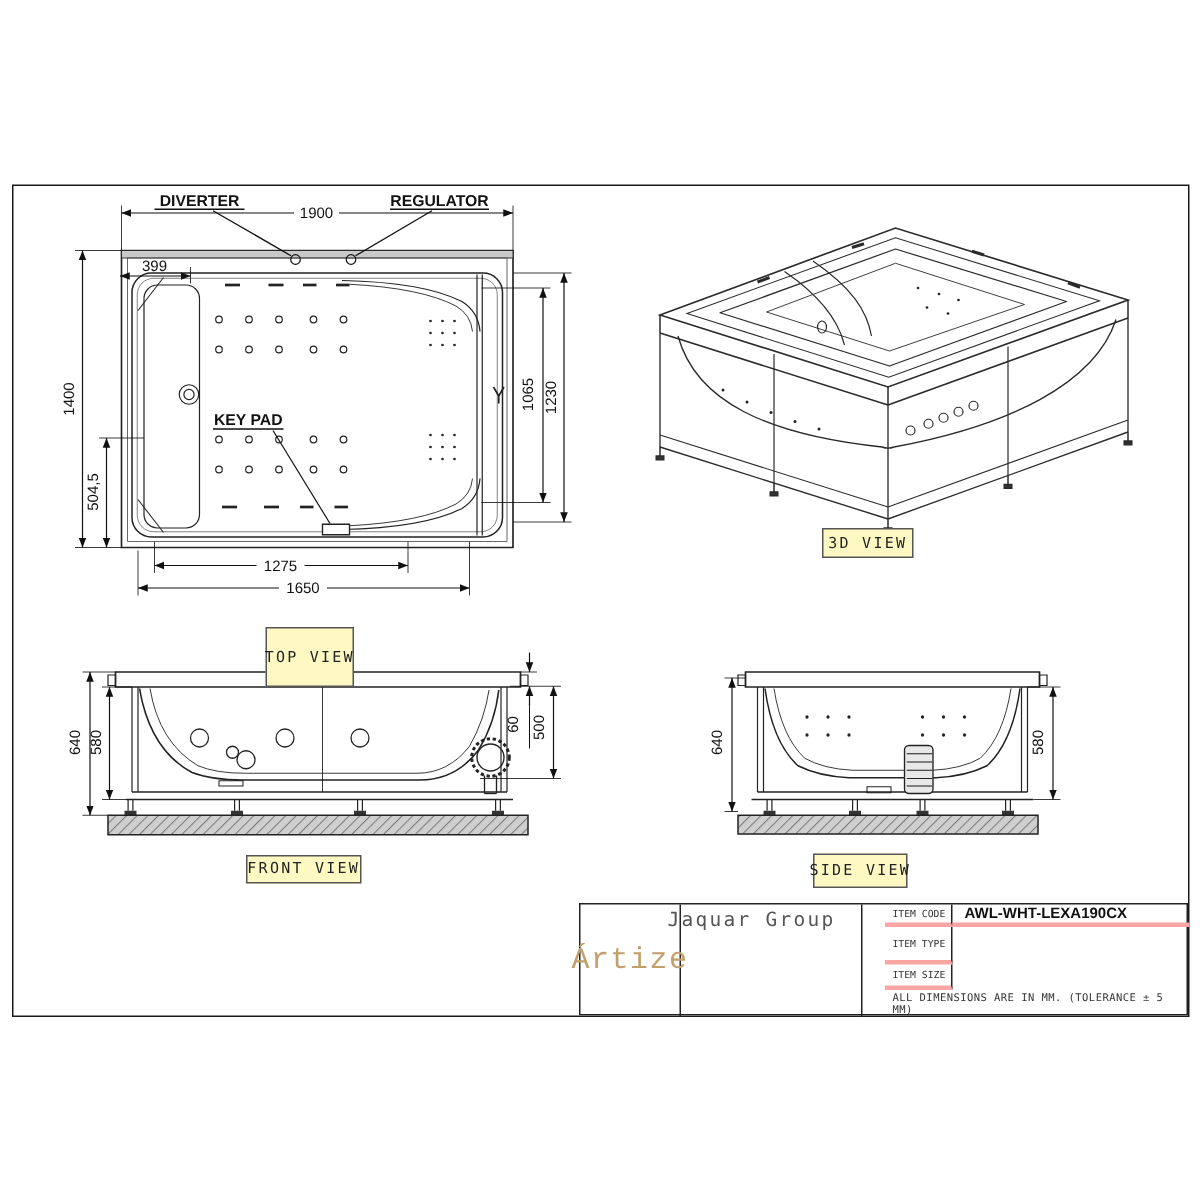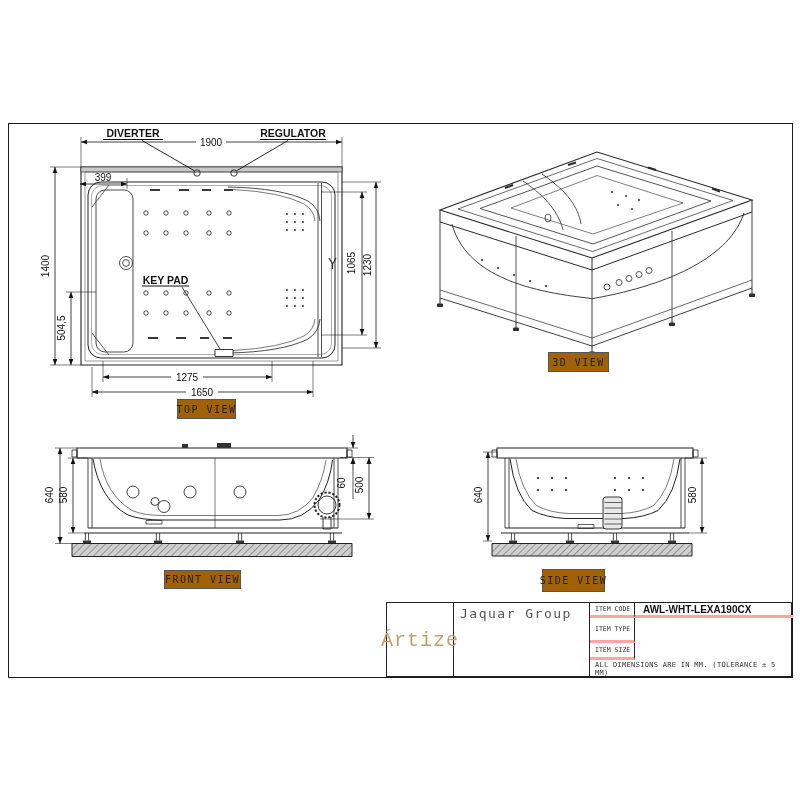--- a/index.html
+++ b/index.html
@@ -5,21 +5,21 @@
   html,body{margin:0;padding:0;background:#fff;width:800px;height:800px;overflow:hidden}
   body{position:relative;font-family:"Liberation Sans",sans-serif}
   .abs{position:absolute}
   .frame{border:1.5px solid #1a1a1a;box-sizing:border-box;background:transparent}
   svg{position:absolute;overflow:visible}
   svg line,svg path,svg rect,svg circle,svg polygon,svg ellipse{vector-effect:non-scaling-stroke}
   .dimtxt{font:10px "Liberation Sans",sans-serif;fill:#111}
   .lbl{font:bold 10.5px "Liberation Sans",sans-serif;fill:#111}
   .cap{font:10px "DejaVu Sans Mono",monospace;letter-spacing:1.5px;color:#222;
        border:1px solid #555;display:flex;align-items:center;justify-content:center;
-       background:#a16207;box-sizing:border-box;white-space:nowrap}
+       background:#fef9c3;box-sizing:border-box;white-space:nowrap}
   
   .tb{border:1.2px solid #222;box-sizing:border-box;background:#fff}
   .tb .cell{position:absolute;box-sizing:border-box}
   .logo{display:flex;align-items:center;justify-content:center;
         font:20px "Liberation Sans",sans-serif;letter-spacing:1px;color:#c2a06b}
   .company{font:13px "DejaVu Sans Mono",monospace;letter-spacing:1.5px;color:#555;padding:3px 0 0 6px}
   .addr{font:7px "Liberation Sans",sans-serif;color:#3c3c3c;line-height:9px;padding:2px 0 0 6px}
   .addr .hq{font-size:7.5px}
   .itlbl{font:6.5px "DejaVu Sans Mono",monospace;color:#333;display:flex;align-items:center;padding-left:5px}
   .itval-b{font:bold 10px "Liberation Sans",sans-serif;color:#111;display:flex;align-items:center;padding-left:8px}
@@ -377,28 +377,28 @@
       <line x1="22" y1="116" x2="13" y2="116" stroke-width="0.55"></line>
     <line x1="18" y1="27" x2="18" y2="116" marker-start="url(#ms)" marker-end="url(#ms)"></line>
     <line x1="215" y1="33" x2="237" y2="33" stroke-width="0.55"></line>
       <line x1="219" y1="108" x2="237" y2="108" stroke-width="0.55"></line>
     <line x1="232" y1="33" x2="232" y2="108" marker-start="url(#ms)" marker-end="url(#ms)"></line>
   </g>
   <text class="dimtxt" text-anchor="middle" x="11.5" y="70" transform="rotate(-90 11.5 70)">640</text>
   <text class="dimtxt" text-anchor="middle" x="225.5" y="70" transform="rotate(-90 225.5 70)">580</text>
 </svg>
 
-<div class="abs cap" style="left:177px;top:399px;width:59px;height:20px">TOP VIEW</div>
+<div class="abs cap" style="left:177px;top:418px;width:59px;height:40px">TOP VIEW</div>
 <div class="abs cap" style="left:548px;top:352px;width:61px;height:20px">3D VIEW</div>
 <div class="abs cap" style="left:164px;top:570px;width:77px;height:19px">FRONT VIEW</div>
 <div class="abs cap" style="left:542px;top:569px;width:63px;height:23px">SIDE VIEW</div>
 
 <div class="abs tb" style="left:386px;top:602px;width:406px;height:75px">
   <div class="cell br logo" style="left: 0px; top: 0px; width: 67px; height: 75px; color: rgb(194, 160, 107); font-family: Liberation Mono, monospace;">Ártize</div>
-  <div class="cell br" style="left:67px;top:0;width:136px;height:75px">
+  <div class="cell br" style="left:52px;top:0;width:136px;height:75px">
     <div class="company">Jaquar Group</div>
   </div>
   <div class="cell br bb itlbl" style="left:203px;top:0;width:45px;height:15px">ITEM CODE</div>
   <div class="cell bb itval-b" style="left:248px;top:0;width:158px;height:15px">AWL-WHT-LEXA190CX</div>
   <div class="cell br bb itlbl" style="left:203px;top:15px;width:45px;height:25px">ITEM TYPE</div>
   <div class="cell br bb itlbl" style="left:203px;top:40px;width:45px;height:17px">ITEM SIZE</div>
   <div class="cell note" style="left:203px;top:57px;width:203px;height:18px">ALL DIMENSIONS ARE IN MM. (TOLERANCE ± 5 MM)</div>
 </div>
 
 </body></html>

